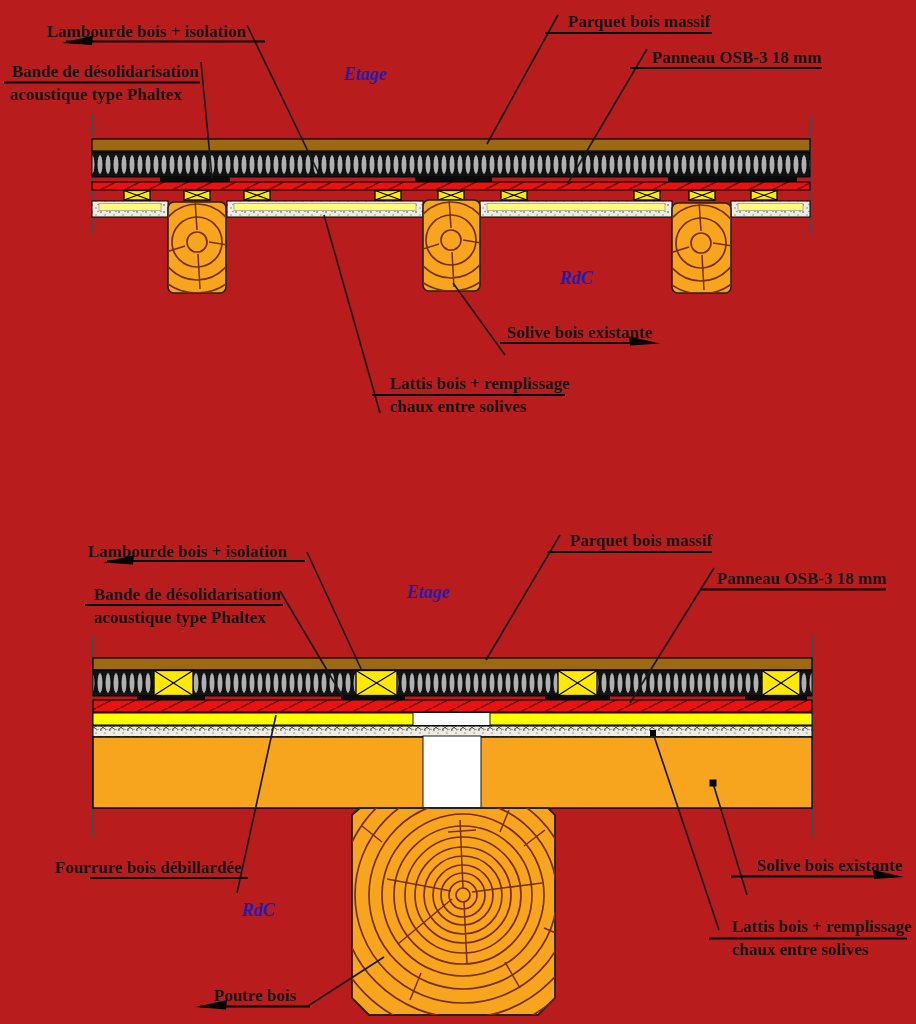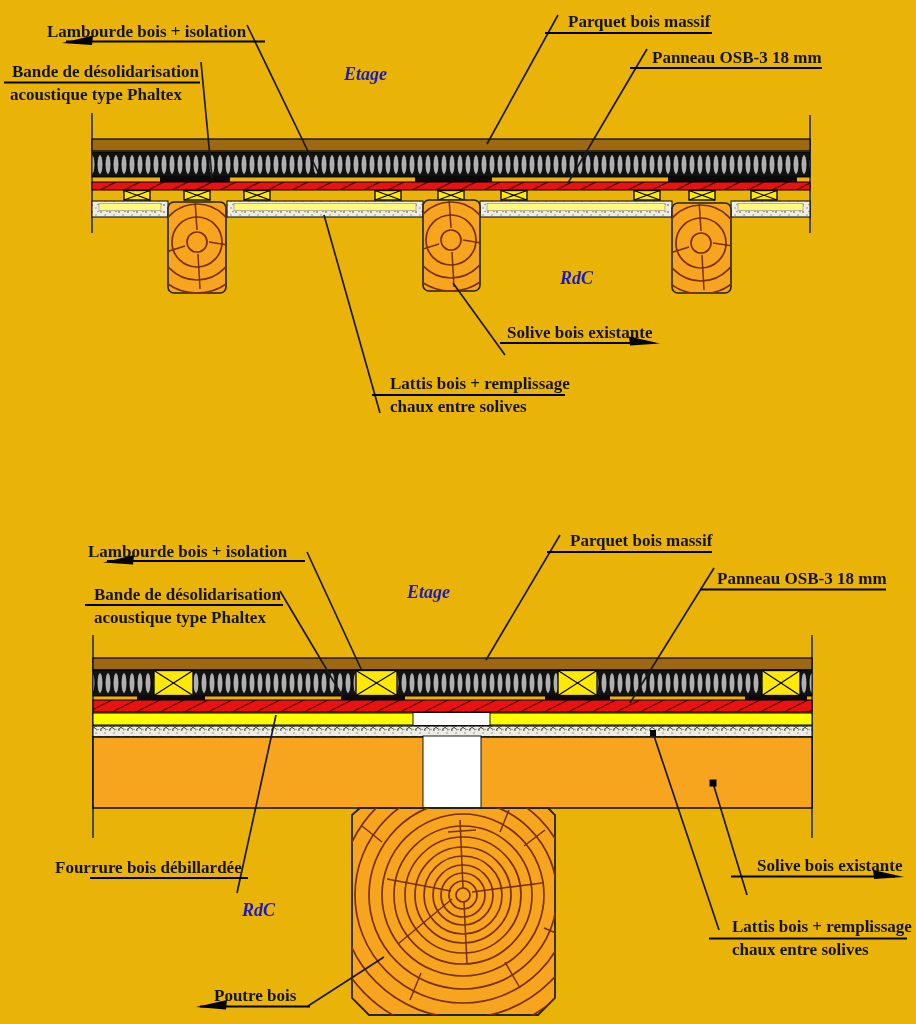--- a/index.html
+++ b/index.html
@@ -1,16 +1,16 @@
 <!DOCTYPE html>
 <html><head>
 <meta charset="utf-8">
 <style>
   html,body{margin:0;padding:0;background:#ffffff;}
-  .stage{position:relative;width:916px;height:1024px;background:#eab308;overflow:hidden;}
+  .stage{position:relative;width:916px;height:1024px;background:#b91c1c;overflow:hidden;}
   .stage svg{position:absolute;left:0;top:0;}
   text.lbl{font-family:"Liberation Serif",serif;font-weight:bold;font-size:17px;fill:#141414;}
   text.zone{font-family:"Liberation Serif",serif;font-weight:bold;font-style:italic;font-size:18px;fill:#1b1bbd;}
   .ln{stroke:#1a1a1a;stroke-width:1.7;fill:none;}
   .ul{stroke:#000;stroke-width:2;fill:none;}
   .edge{stroke:#4a4a4a;stroke-width:2;fill:none;}
   .ring{stroke:#7a3000;stroke-width:1.7;fill:none;}
   .crack{stroke:#7a3000;stroke-width:1.5;fill:none;}
   .xbox{fill:#ffe900;stroke:#000;stroke-width:1.3;}
   .xline{stroke:#000;stroke-width:1.1;}

